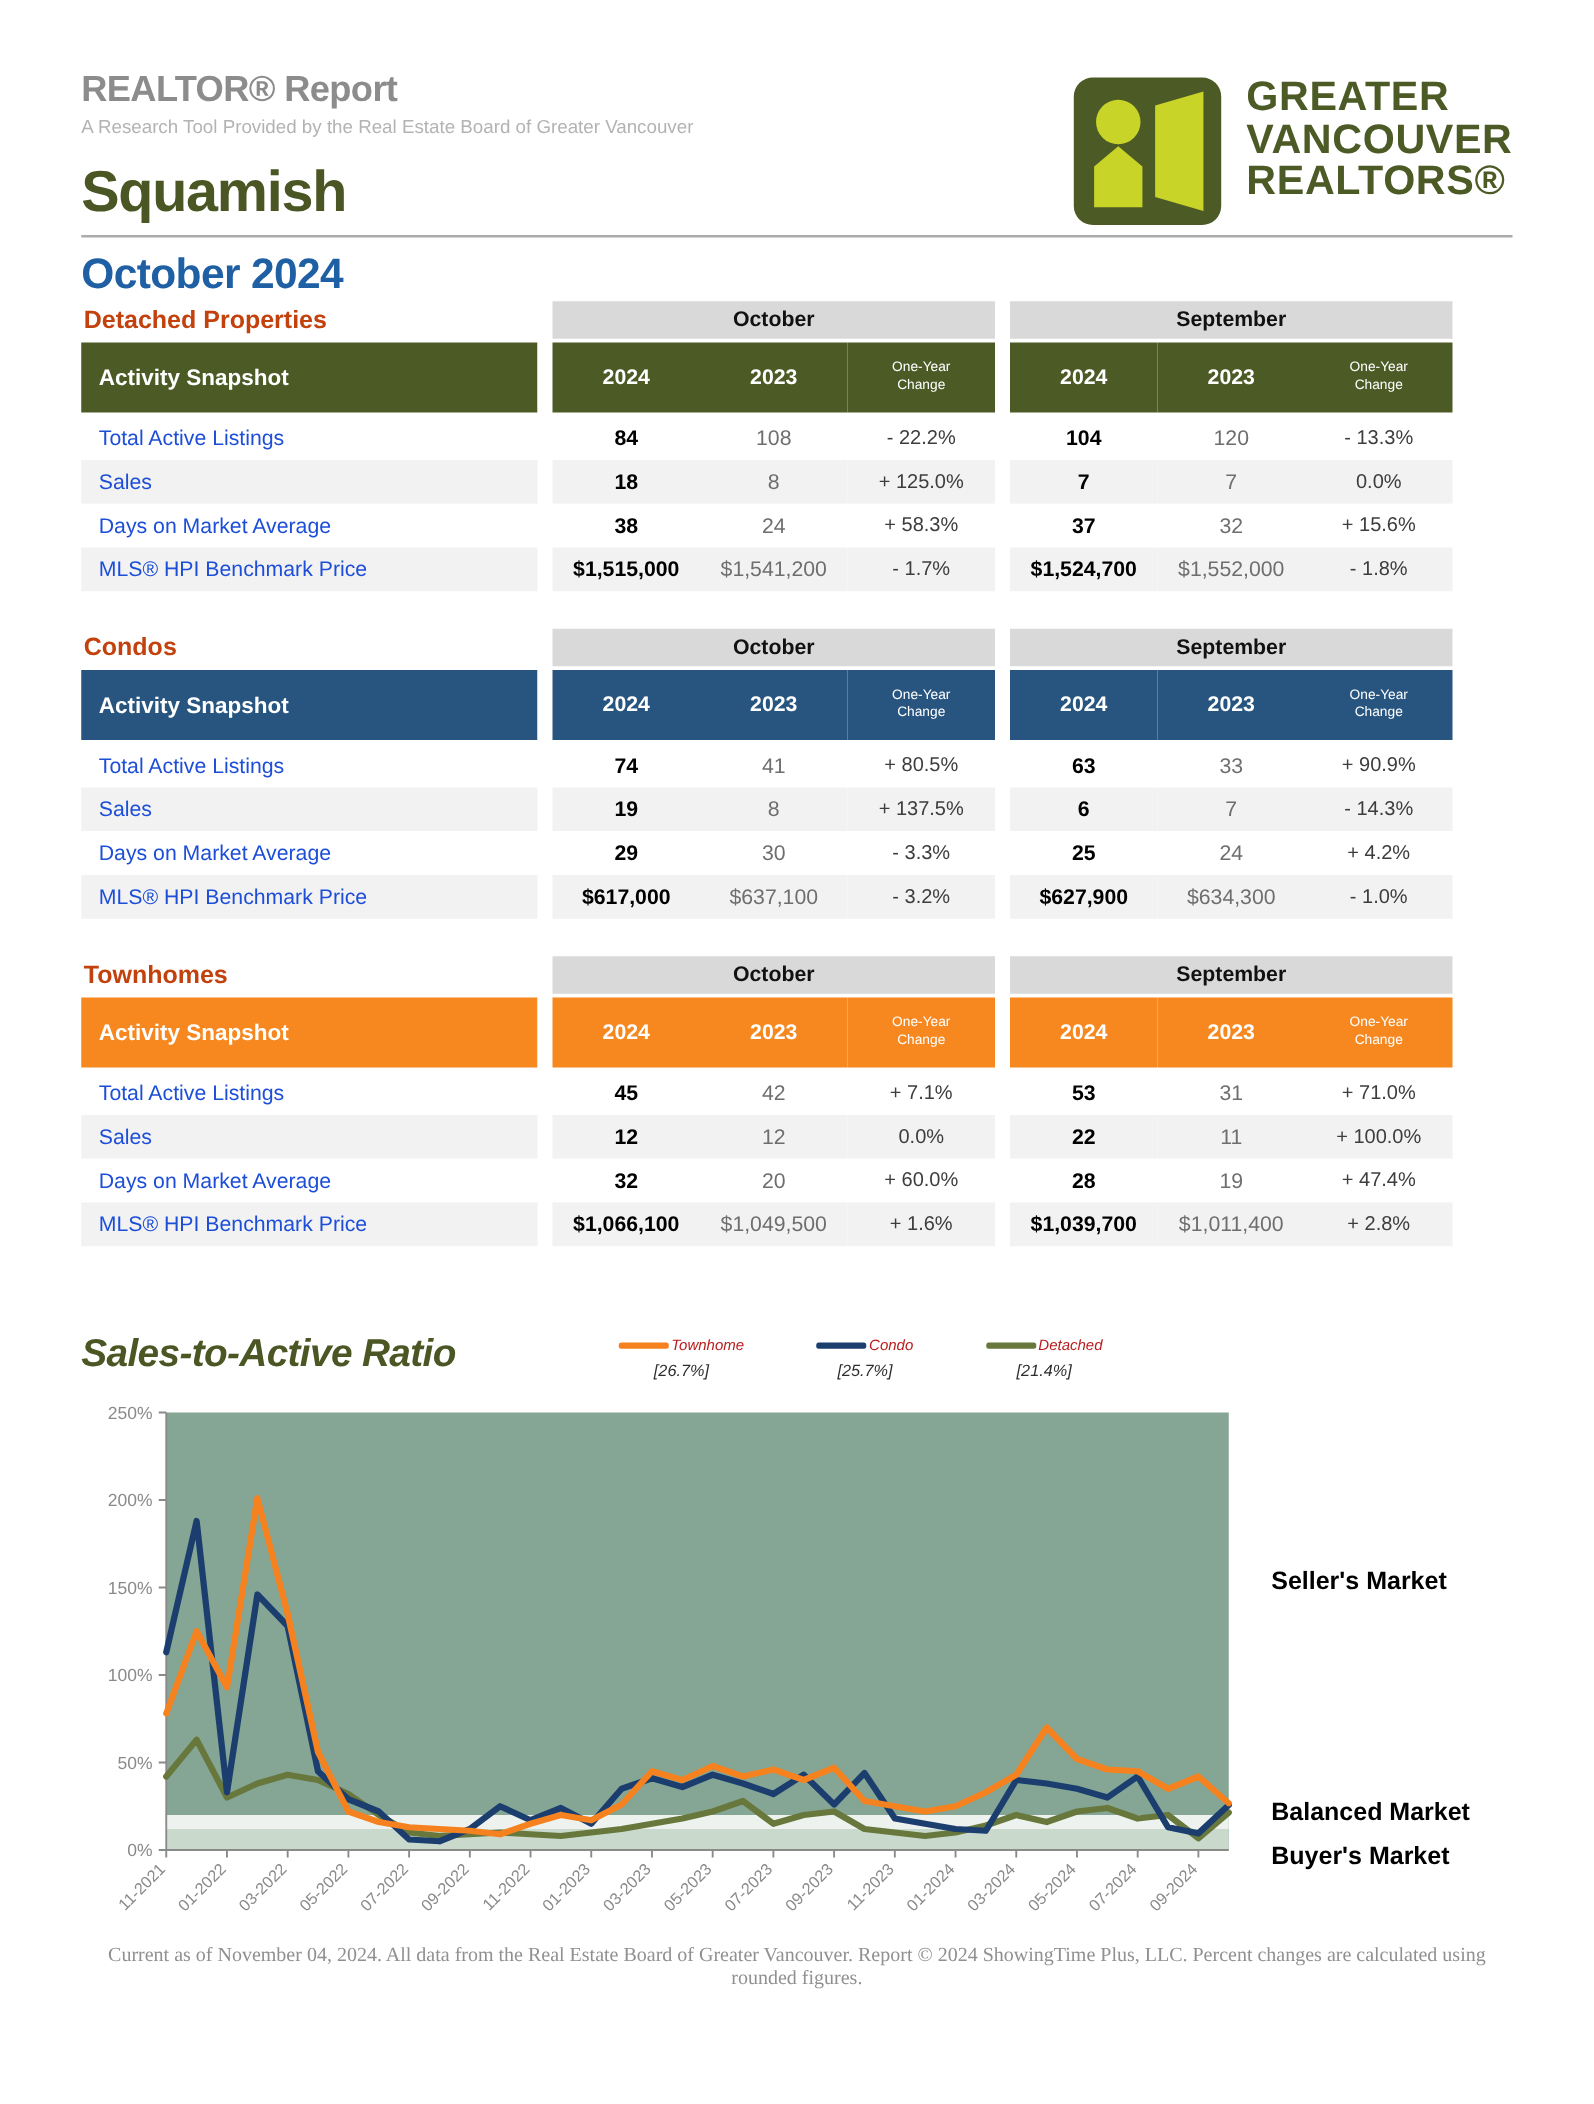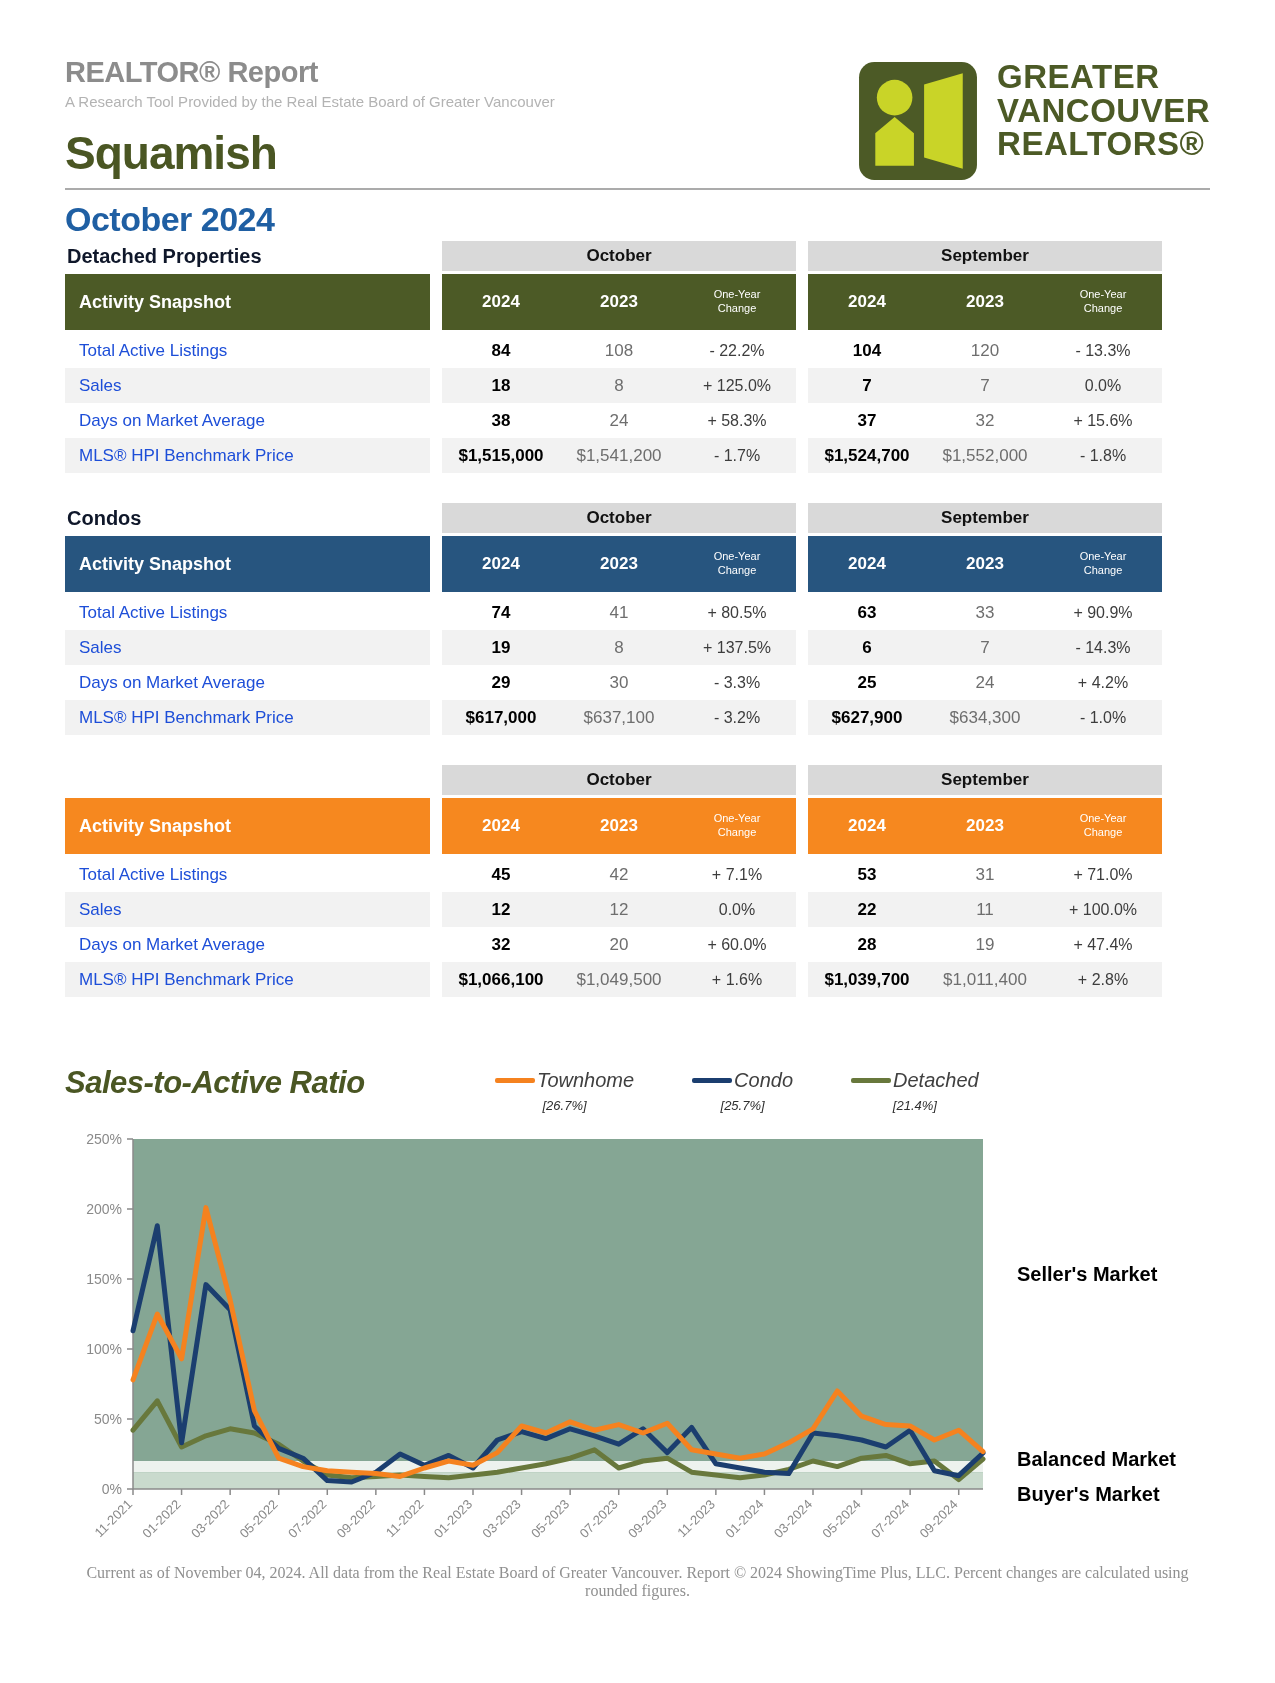--- a/index.html
+++ b/index.html
@@ -15,21 +15,21 @@
   .rule { border: none; border-top: 2px solid #ababab; margin: 8px 0 10px 0; }
   .period-title { font-size: 34px; font-weight: bold; color: #1f5fa3; letter-spacing: -0.5px; }
   .logo { position: absolute; top: 4px; right: 0; display: flex; align-items: flex-start; gap: 18px; }
   .logo-mark { width: 122px; height: 122px; }
   .logo-word { font-size: 33px; line-height: 1.02; font-weight: bold; color: #4c5a26; letter-spacing: 0.5px; }
 
   
   .t-grid { display: grid; grid-template-columns: 365px 12px 118px 118px 118px 12px 118px 118px 118px; }
   .table-section { margin-bottom: 30px; }
   .t-head { height: 30px; margin-bottom: 3px; }
-  .t-title { font-size: 20px; font-weight: bold; color: #0f172a; align-self: end; padding-bottom: 3px; padding-left: 2px; }
+  .t-title { font-size: 20px; font-weight: bold; color: #c2410c; align-self: end; padding-bottom: 3px; padding-left: 2px; }
   .month-band { background: #d9d9d9; font-weight: bold; font-size: 17px; color: #111;
                 display: flex; align-items: center; justify-content: center; }
   .mb-oct { grid-column: 3 / span 3; }
   .mb-sep { grid-column: 7 / span 3; }
   .t-accent { height: 56px; margin-bottom: 3px; }
   .snap { font-size: 18px; font-weight: bold; color: #fff; display: flex; align-items: center; padding-left: 14px; }
   .ch { display: flex; align-items: center; justify-content: center; color: #fff; font-weight: bold; font-size: 17px; }
   .ch-small { font-weight: normal; font-size: 11px; line-height: 1.25; text-align: center; padding: 0 29px; }
   .t-row { height: 35px; }
   .c { display: flex; align-items: center; background: #fff; }
@@ -41,21 +41,21 @@
   .t-row.alt .c { background: #f2f2f2; }
 
   
   .chart-section { margin-top: 68px; }
   .chart-head { display: flex; align-items: flex-start; font-style: italic; }
   .chart-title { font-size: 31px; font-weight: bold; color: #4a5623; letter-spacing: -0.5px; width: 430px; }
   .legend { display: flex; gap: 58px; margin-top: 4px; }
   .leg-item { display: flex; flex-direction: column; align-items: center; }
   .leg-top { display: flex; align-items: center; gap: 2px; }
   .leg-swatch { width: 40px; height: 5px; border-radius: 2px; display: inline-block; }
-  .leg-name { font-size: 20px; color: #404040; }
+  .leg-name { font-size: 12px; color: #b91c1c; }
   .leg-val { font-size: 13px; color: #2e2e2e; margin-top: 6px; }
   .chart-body { position: relative; margin-top: 8px; }
   .market-label { position: absolute; font-size: 20px; font-weight: bold; color: #000; white-space: nowrap; }
   .market-seller { top: 142px; left: 952px; }
   .market-balanced { top: 327px; left: 952px; }
   .market-buyer { top: 362px; left: 952px; }
 
   
   .footer { margin-top: 9px; text-align: center; font-size: 16px; color: #909090; font-family: Liberation Serif, serif; }
 </style>
@@ -211,20 +211,21 @@
       <div class="c v chg">- 3.2%</div>
         <div></div>
       <div class="c v y24">$627,900</div>
       <div class="c v">$634,300</div>
       <div class="c v chg">- 1.0%</div>
     </div>
   </section>
 
   <section class="table-section">
     <div class="t-grid t-head">
+      <div class="t-title">Townhomes</div>
         <div></div>
       <div class="month-band mb-oct">October</div>
         <div></div>
       <div class="month-band mb-sep">September</div>
     </div>
     <div class="t-grid t-accent">
       <div class="snap acc" style="background: rgb(246, 136, 31);">Activity Snapshot</div>
         <div class="gapcell"></div>
       <div class="ch acc" style="background: rgb(246, 136, 31);">2024</div>
       <div class="ch acc" style="background: rgb(246, 136, 31);">2023</div>

